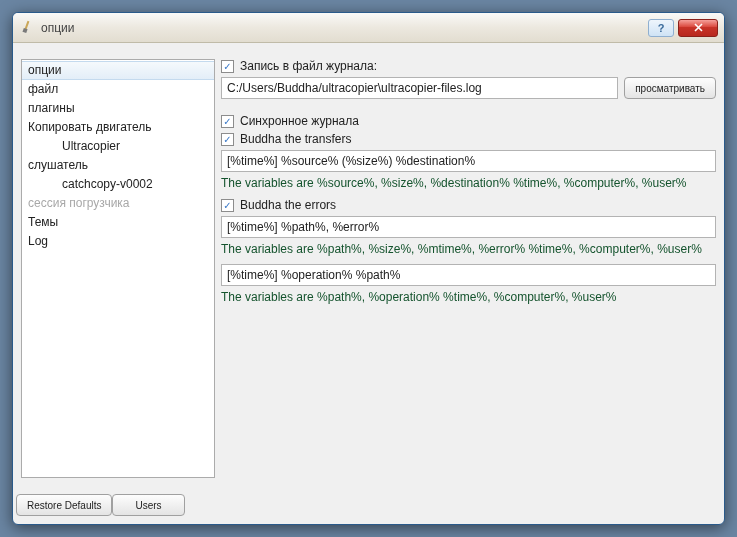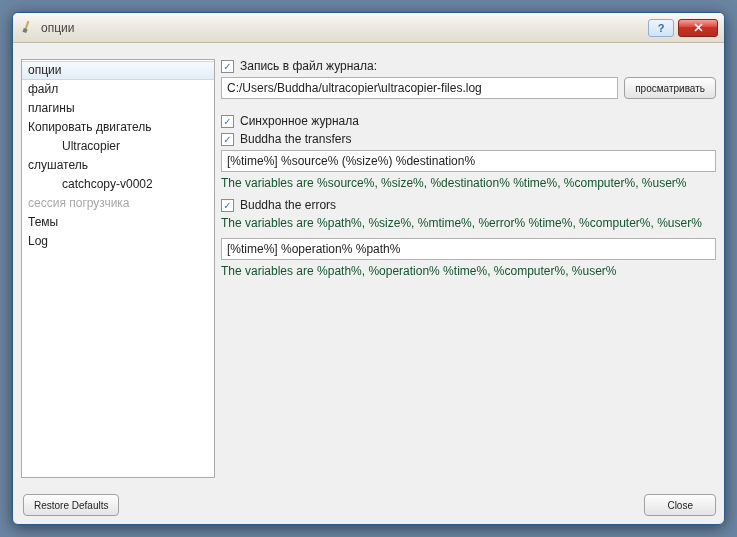--- a/index.html
+++ b/index.html
@@ -151,23 +151,22 @@
     height: 22px;
     width: 100%;
   }
   .hint {
     color: #14532d;
     font-size: 12px;
     margin-bottom: 4px;
   }
   .footer {
     display: flex;
-    justify-content: space-between;
-    align-items: center;
-    padding: 0 8px 8px 10px;
+    align-items: center;
+    padding: 0 8px 8px 3px;
   }
 </style>
 </head>
 <body>
 
 <div class="window">
   <div class="titlebar">
     <span class="app-icon">
       <svg width="16" height="16" viewBox="0 0 16 16">
         <rect x="6" y="1" width="2" height="9" fill="#caa758" transform="rotate(20 8 8)"></rect>
@@ -220,25 +219,26 @@
         <span class="cb"></span>
         <span class="cb-label">Buddha the transfers</span>
       </div>
       <input class="format-input" value="[%time%] %source% (%size%) %destination%" style="">
       <div class="hint">The variables are %source%, %size%, %destination% %time%, %computer%, %user%</div>
 
       <div class="row">
         <span class="cb"></span>
         <span class="cb-label">Buddha the errors</span>
       </div>
+      <input class="format-input" value="[%time%] %path%, %error%" style="">
       <div class="hint">The variables are %path%, %size%, %mtime%, %error% %time%, %computer%, %user%</div>
 
       <input class="format-input" value="[%time%] %operation% %path%" style="">
       <div class="hint">The variables are %path%, %operation% %time%, %computer%, %user%</div>
 
     </div>
   </div>
 
   <div class="footer">
     <div class="btn">Restore Defaults</div>
-    <div class="btn" style="padding:2px 22px">Close</div>
+    <div class="btn" style="padding:2px 22px">Users</div>
   </div>
 </div>
 
 </body></html>

